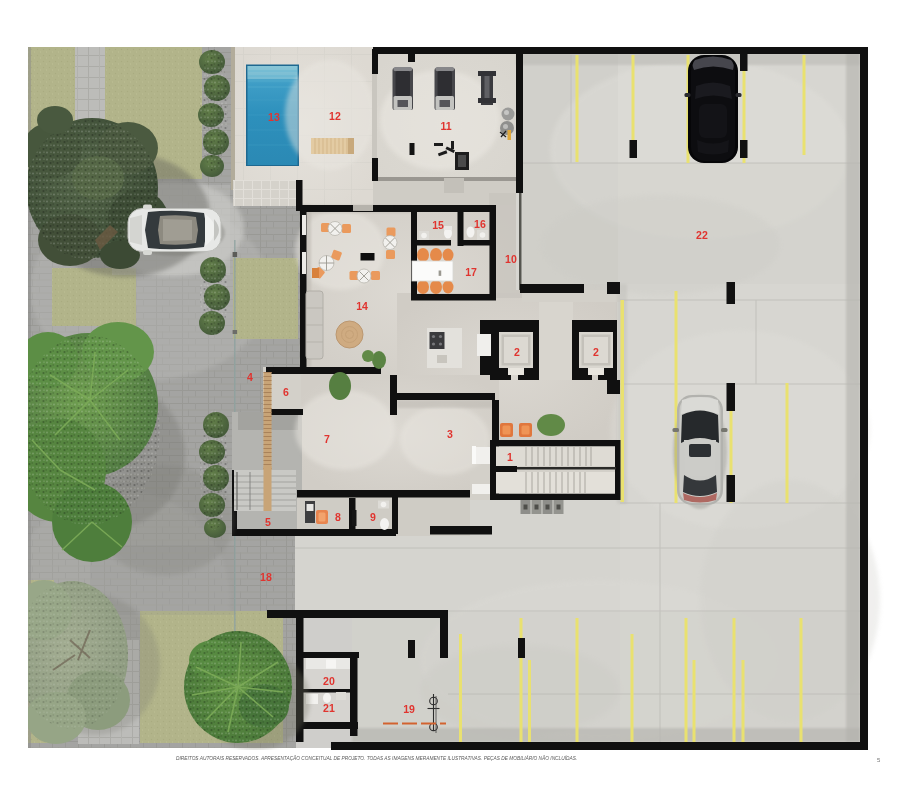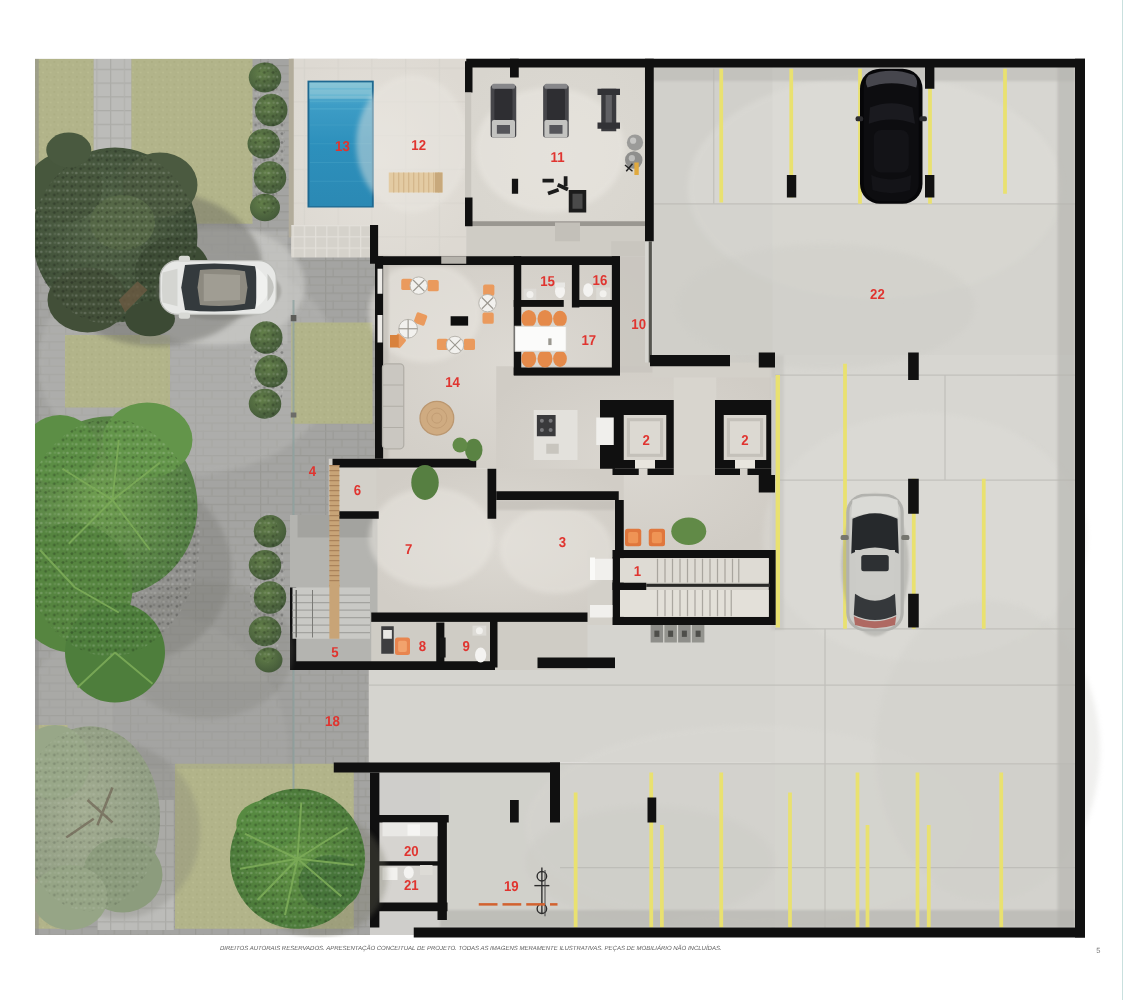--- a/index.html
+++ b/index.html
@@ -1,16 +1,16 @@
 <!DOCTYPE html>
 <html><head>
 <meta charset="utf-8">
 <style>
 html,body{margin:0;padding:0;background:#fff;}
-#stage{position:relative;width:898px;height:800px;overflow:hidden;background:#0f766e;
+#stage{position:relative;width:898px;height:800px;overflow:hidden;background:#737373;
 font-family:"Liberation Sans", sans-serif;}
 svg{display:block}
 </style>
 </head>
 <body>
 <div id="stage">
 <svg width="898" height="800" viewBox="0 0 898 800">
 <defs>
 <filter id="grain" x="-5%" y="-5%" width="110%" height="110%">
   <feTurbulence type="fractalNoise" baseFrequency="0.9" numOctaves="2" result="n"></feTurbulence>

